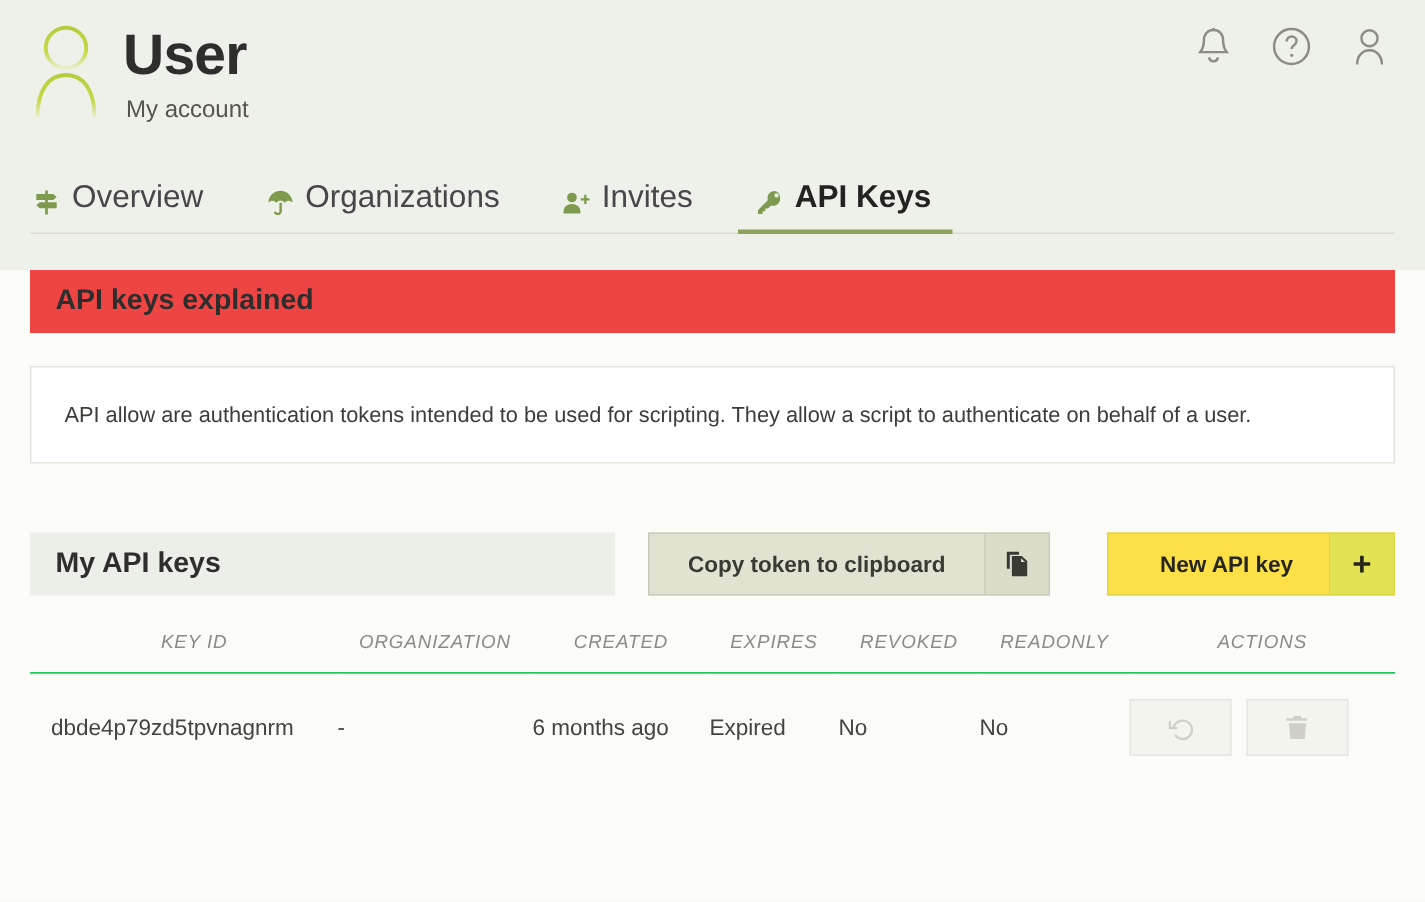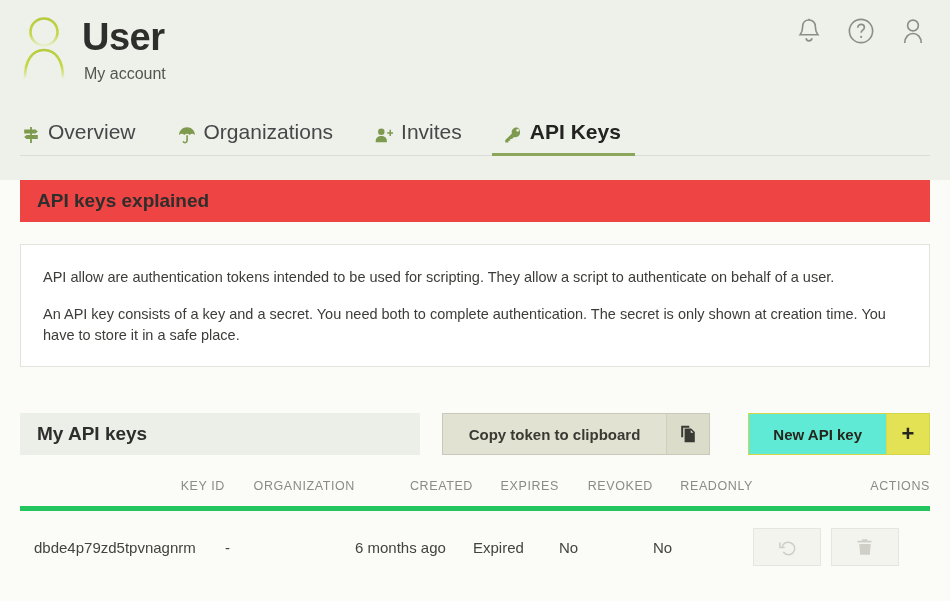--- a/index.html
+++ b/index.html
@@ -197,23 +197,24 @@
     width: 43px;
     display: flex;
     align-items: center;
     justify-content: center;
     border-left: 1px solid #cfcfc0;
     background: #dcdccb;
     color: #3a3a34;
   }
 
   .btn-new {
-    background: #5eead4;
+    background: #fde047;
     border-color: #d5d545;
     margin-left: 16px;
+    padding-left: 10px;
   }
   .btn-new .btn-label {
     display: flex;
     align-items: center;
     padding: 0 24px;
     font-size: 15px;
     font-weight: bold;
     color: #26261c;
   }
   .btn-new .btn-icon {
@@ -231,28 +232,29 @@
 
   
   .keys-table {
     width: 100%;
     border-collapse: collapse;
     margin-top: 24px;
     table-layout: fixed;
   }
 
   .keys-table th {
-    text-align: right;
+    text-align: center;
     font-size: 12.5px;
     font-weight: normal;
     letter-spacing: 0.6px;
     color: #8b8b85;
     padding: 0 0 13px 0;
-    border-bottom: 5px solid #22c55e;
+    border-bottom: 1px solid #22c55e;
     white-space: nowrap;
+    font-style: italic;
   }
 
   .keys-table td {
     font-size: 15px;
     color: #44443f;
     padding: 17px 6px 17px 0;
     vertical-align: middle;
   }
 
   .keys-table th:first-child,
@@ -364,21 +366,20 @@
   </div>
 
 </div>
 
 <div class="content">
 
   <div class="section-bar">API keys explained</div>
 
   <div class="info-card">
     <p>API allow are authentication tokens intended to be used for scripting. They allow a script to authenticate on behalf of a user.</p>
-    <p>An API key consists of a key and a secret. You need both to complete authentication. The secret is only shown at creation time. You have to store it in a safe place.</p>
   </div>
 
   <div class="keys-bar">
     <div class="keys-title">My API keys</div>
 
     <div class="btn btn-copy">
       <span class="btn-label">Copy token to clipboard</span>
       <span class="btn-icon">
         <svg width="18" height="18" viewBox="0 0 18 18" fill="currentColor">
           <path d="M2.2 0.8h8.1v2H4.2v9.4h-2z"></path>

